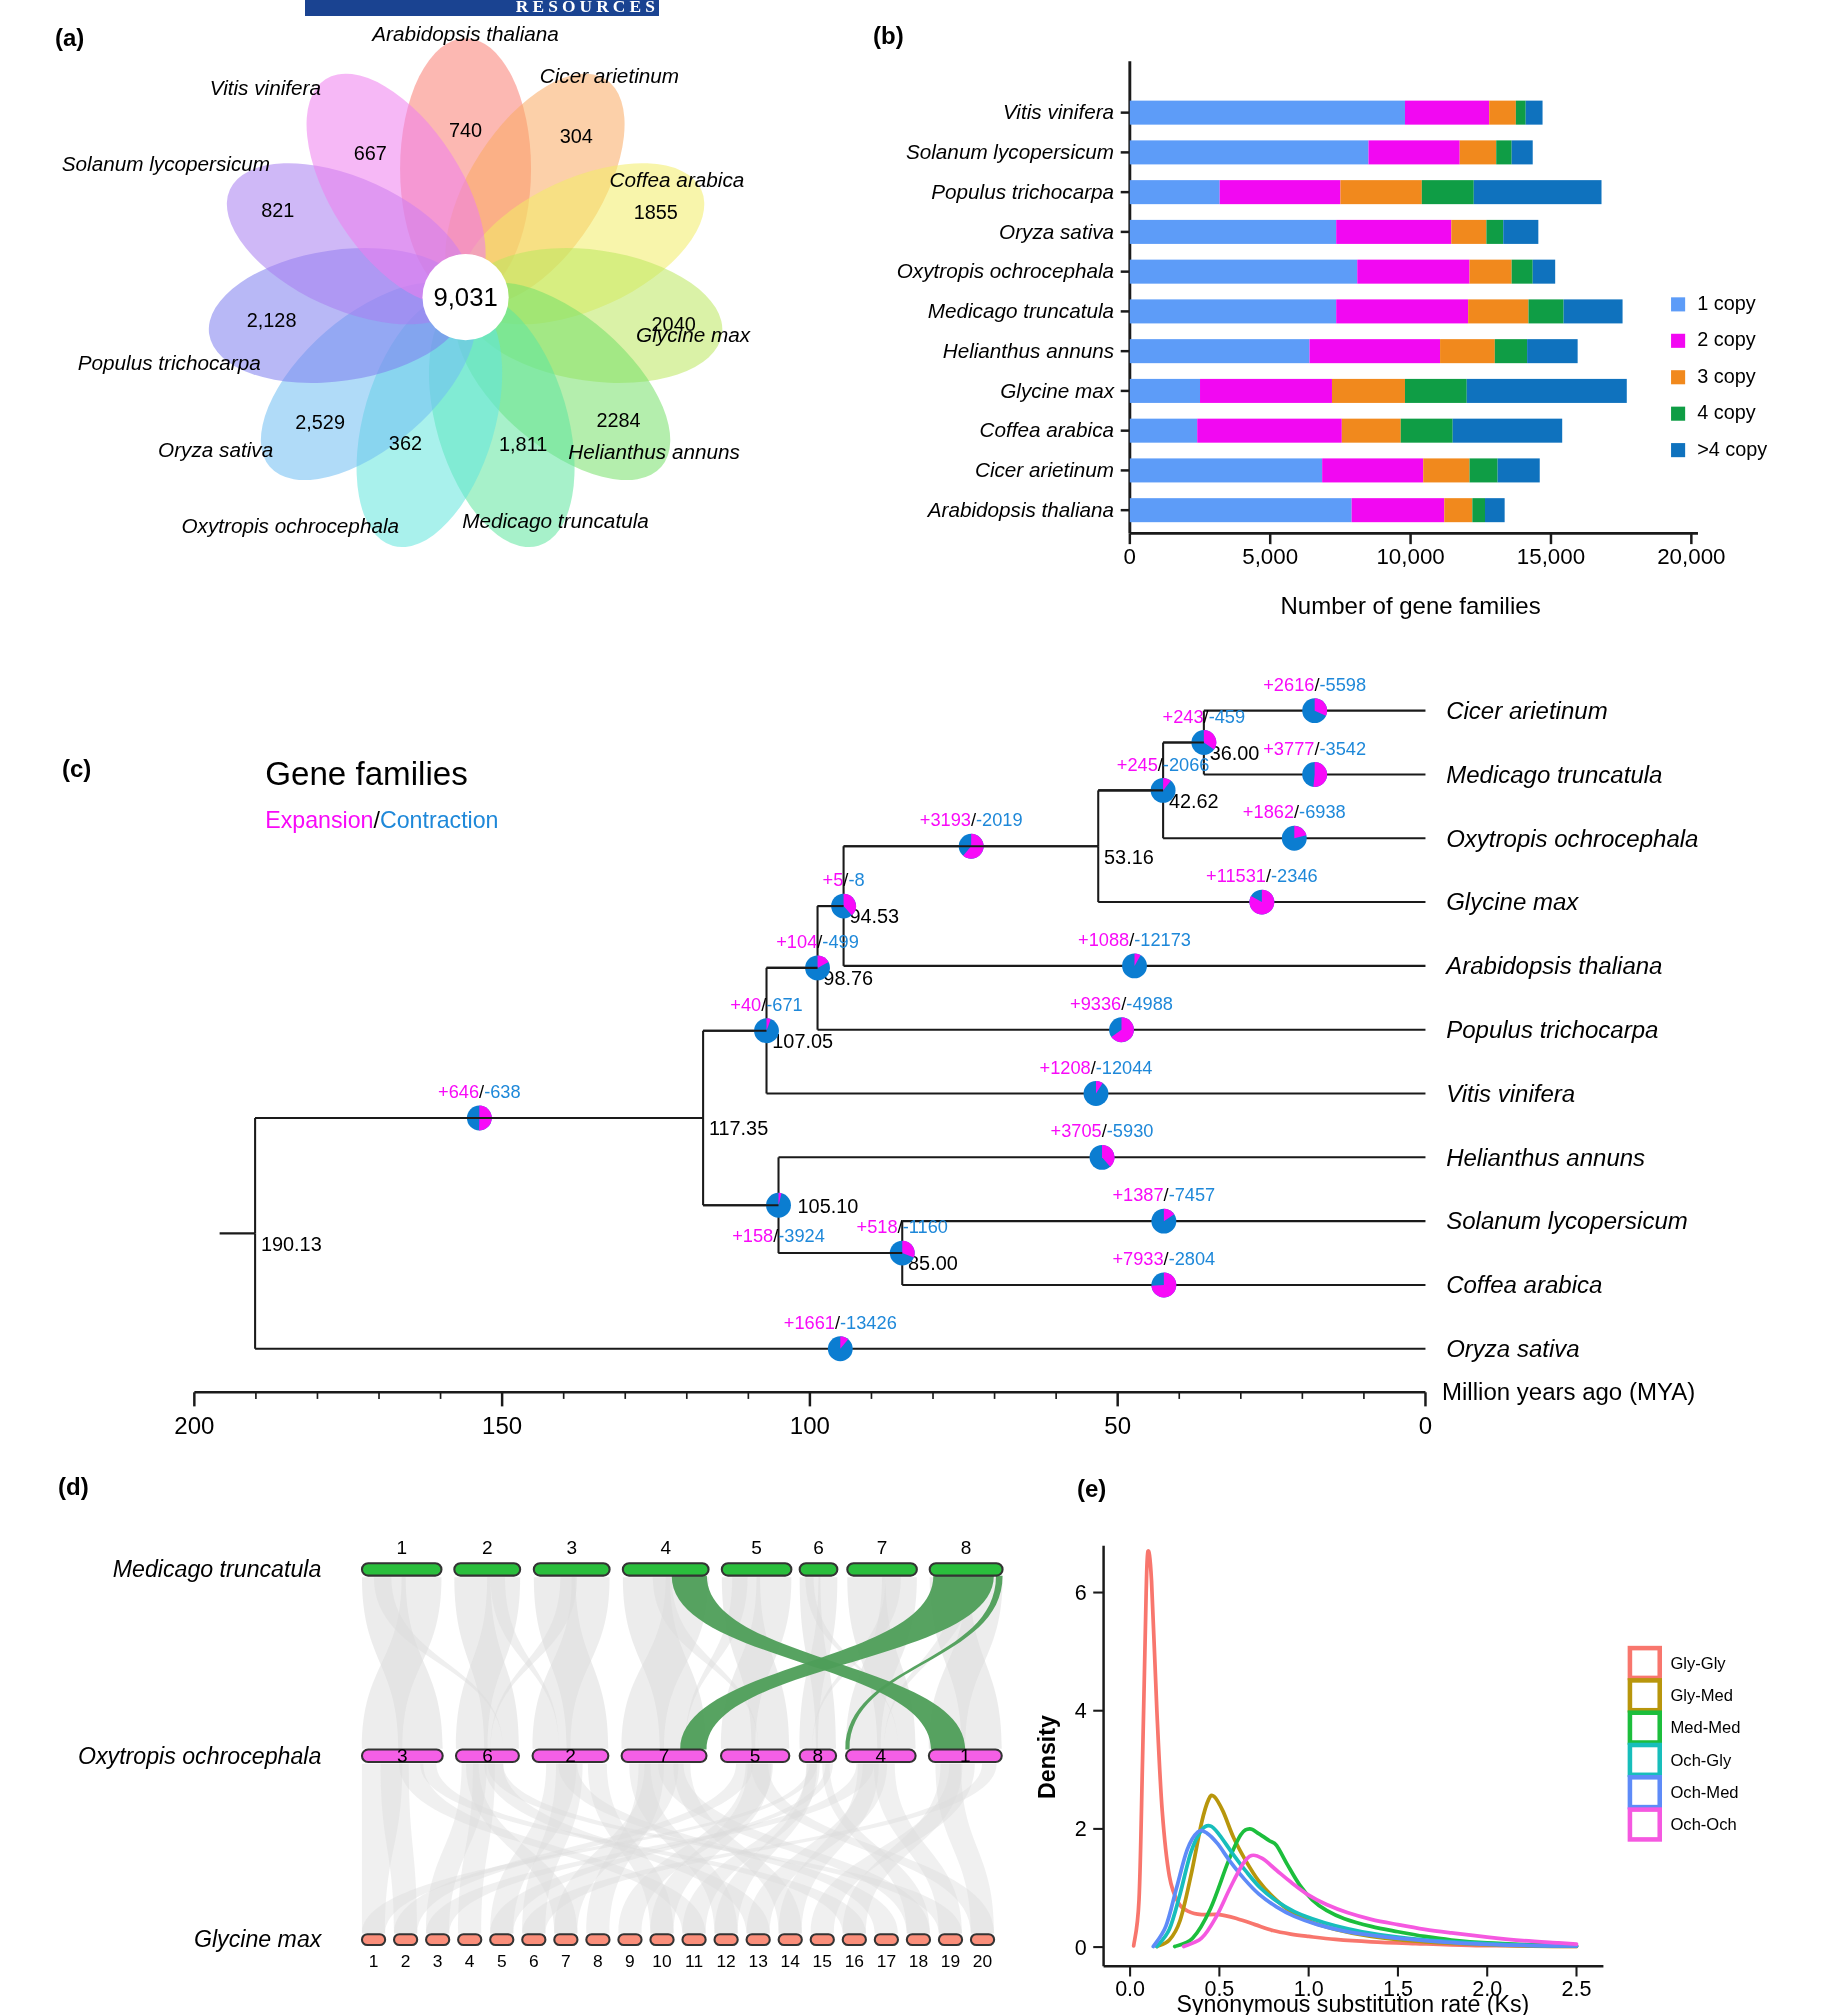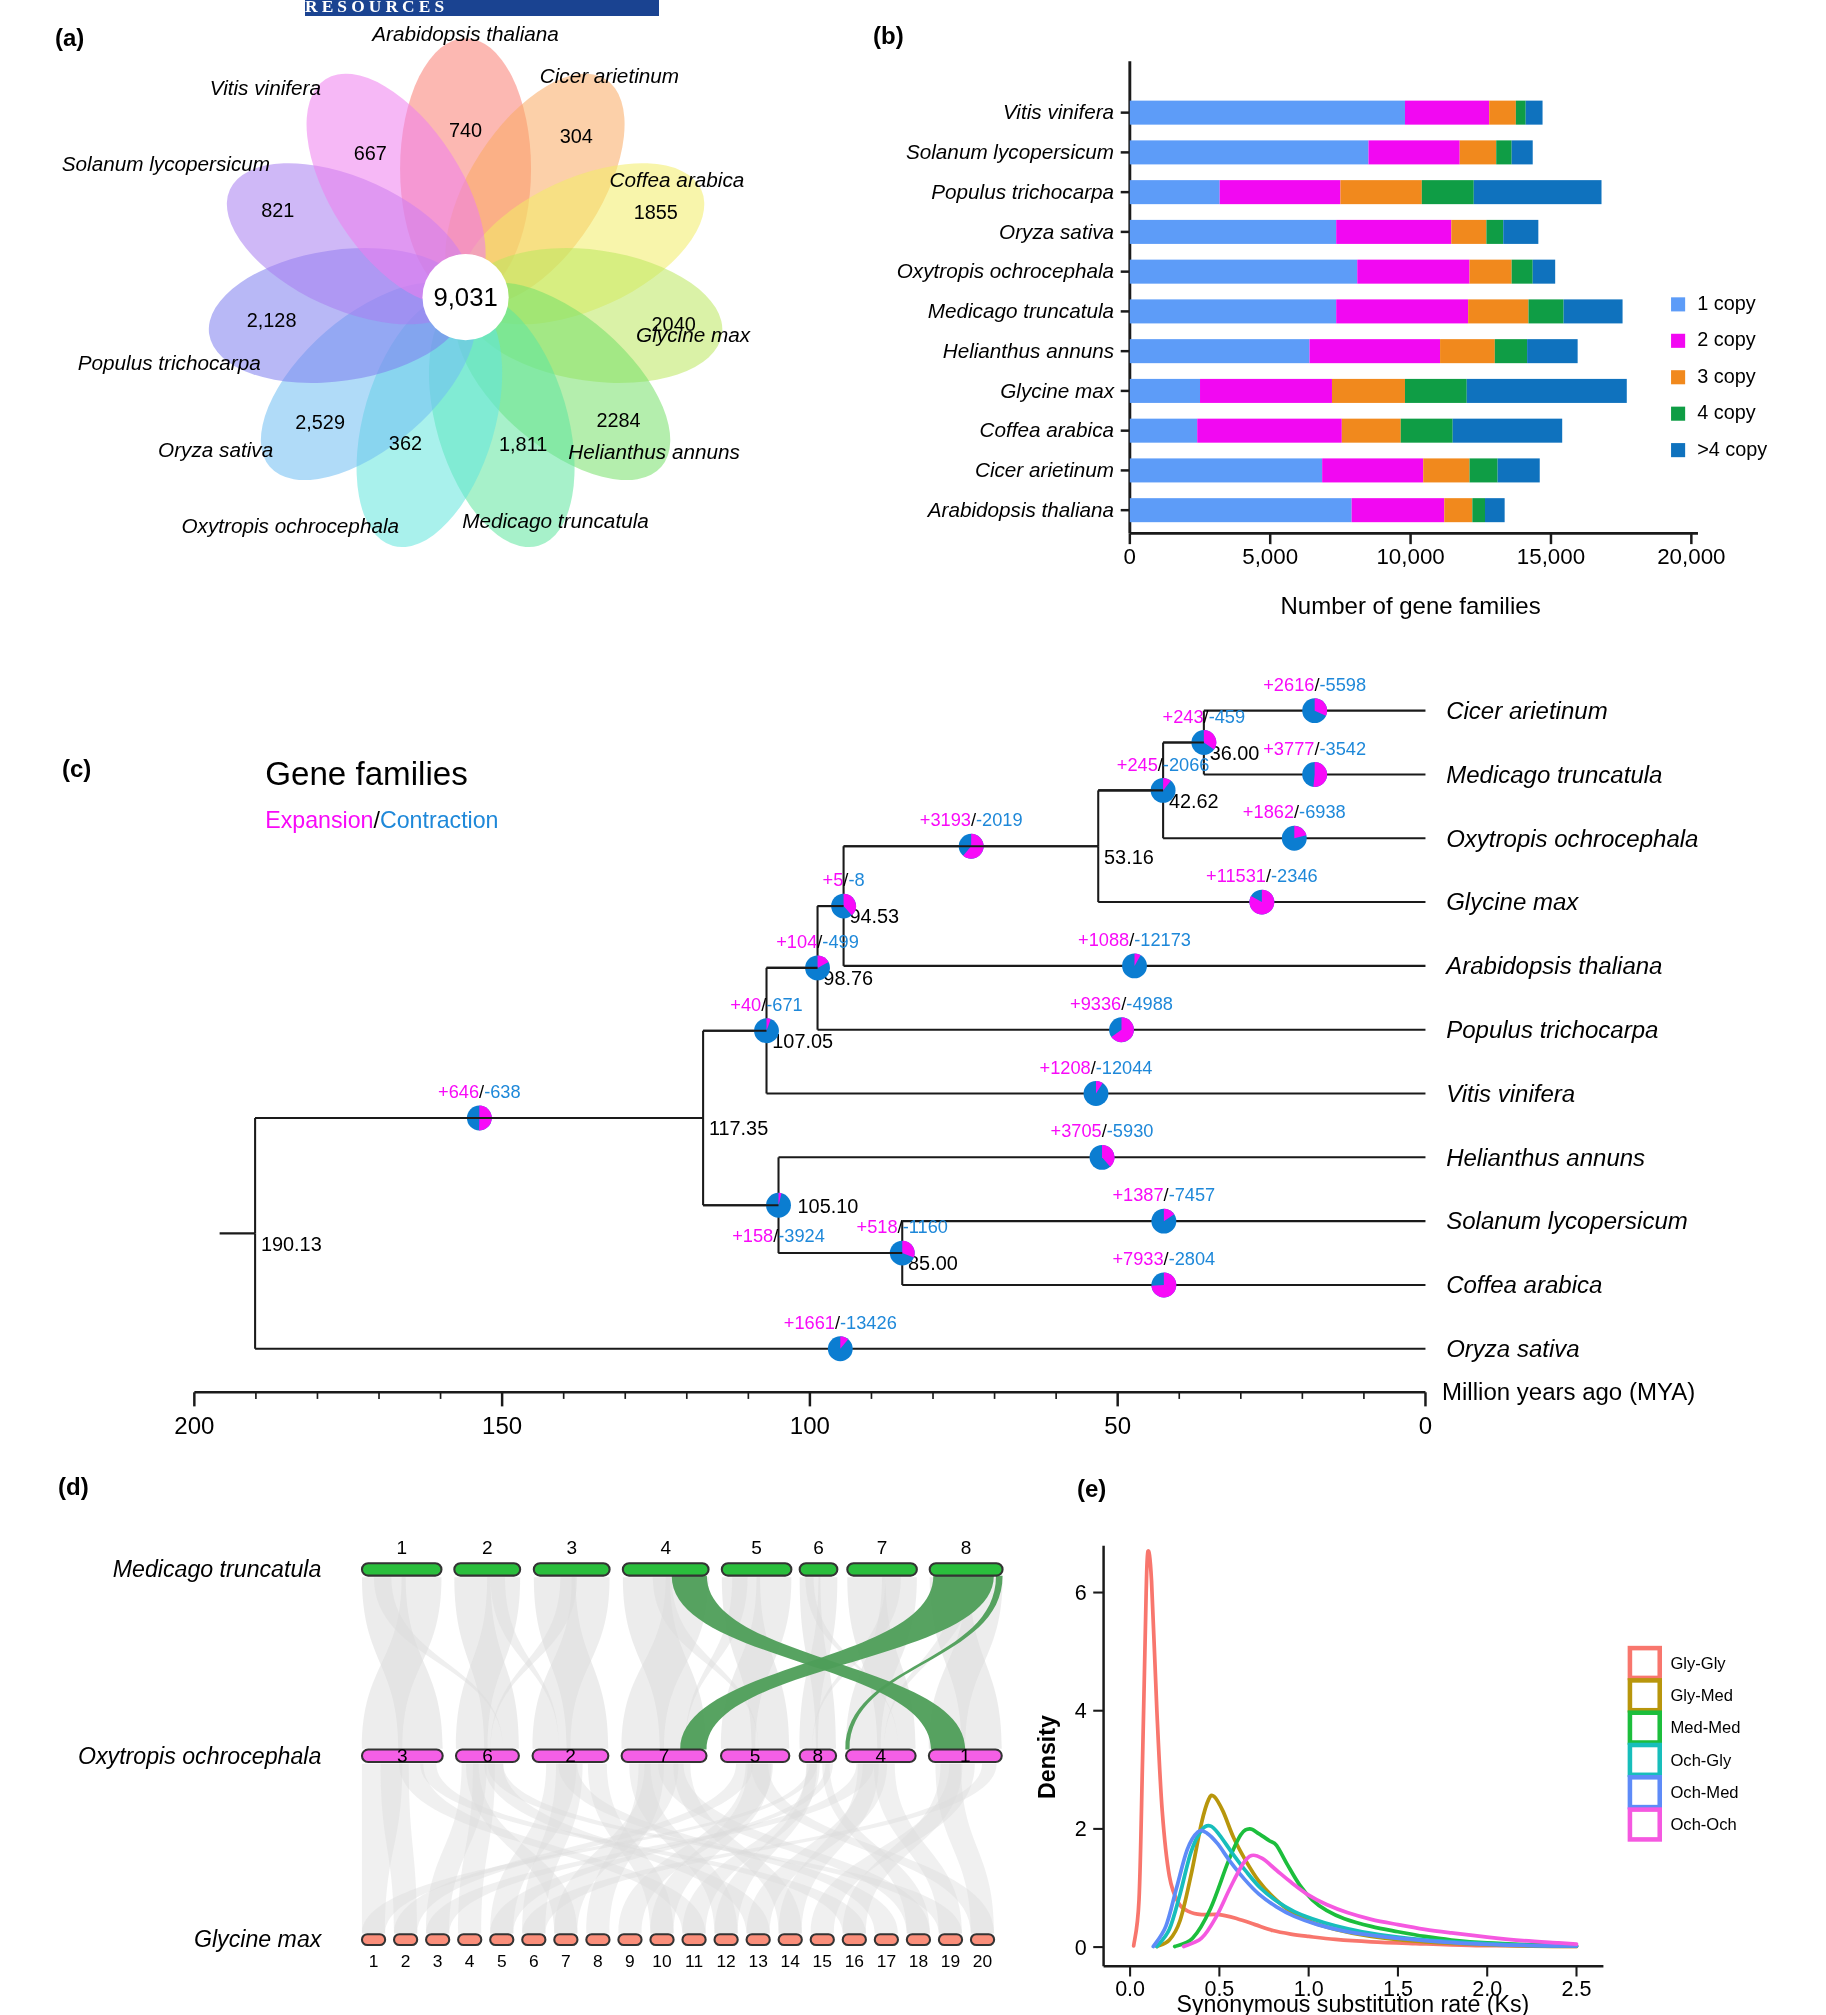--- a/index.html
+++ b/index.html
@@ -1,20 +1,20 @@
 <!DOCTYPE html>
 <html style="font-size:6.6px"><head>
 <meta charset="utf-8">
 <style>
   html,body{margin:0;padding:0;background:#ffffff;}
   body{width:1827px;height:2015px;position:relative;font-family:"Liberation Sans",sans-serif;}
   svg{position:absolute;overflow:visible;}
   .panel-label{position:absolute;font-weight:bold;font-size:24px;color:#000;}
   #banner{position:absolute;left:305px;top:0;width:354px;height:15.7px;background:#1A4391;color:#fff;
-          display:flex;align-items:center;justify-content:flex-start;overflow:hidden;}
+          display:flex;align-items:center;justify-content:flex-end;overflow:hidden;}
   #banner span{font-family:"Liberation Serif",serif;font-weight:bold;font-size:17.4px;letter-spacing:4.1px;margin-top:-3.3px;}
   text{font-family:"Liberation Sans",sans-serif;}
 </style>
 </head>
 <body>
 
 <div id="banner">
   <span>RESOURCES</span>
 </div>
 

